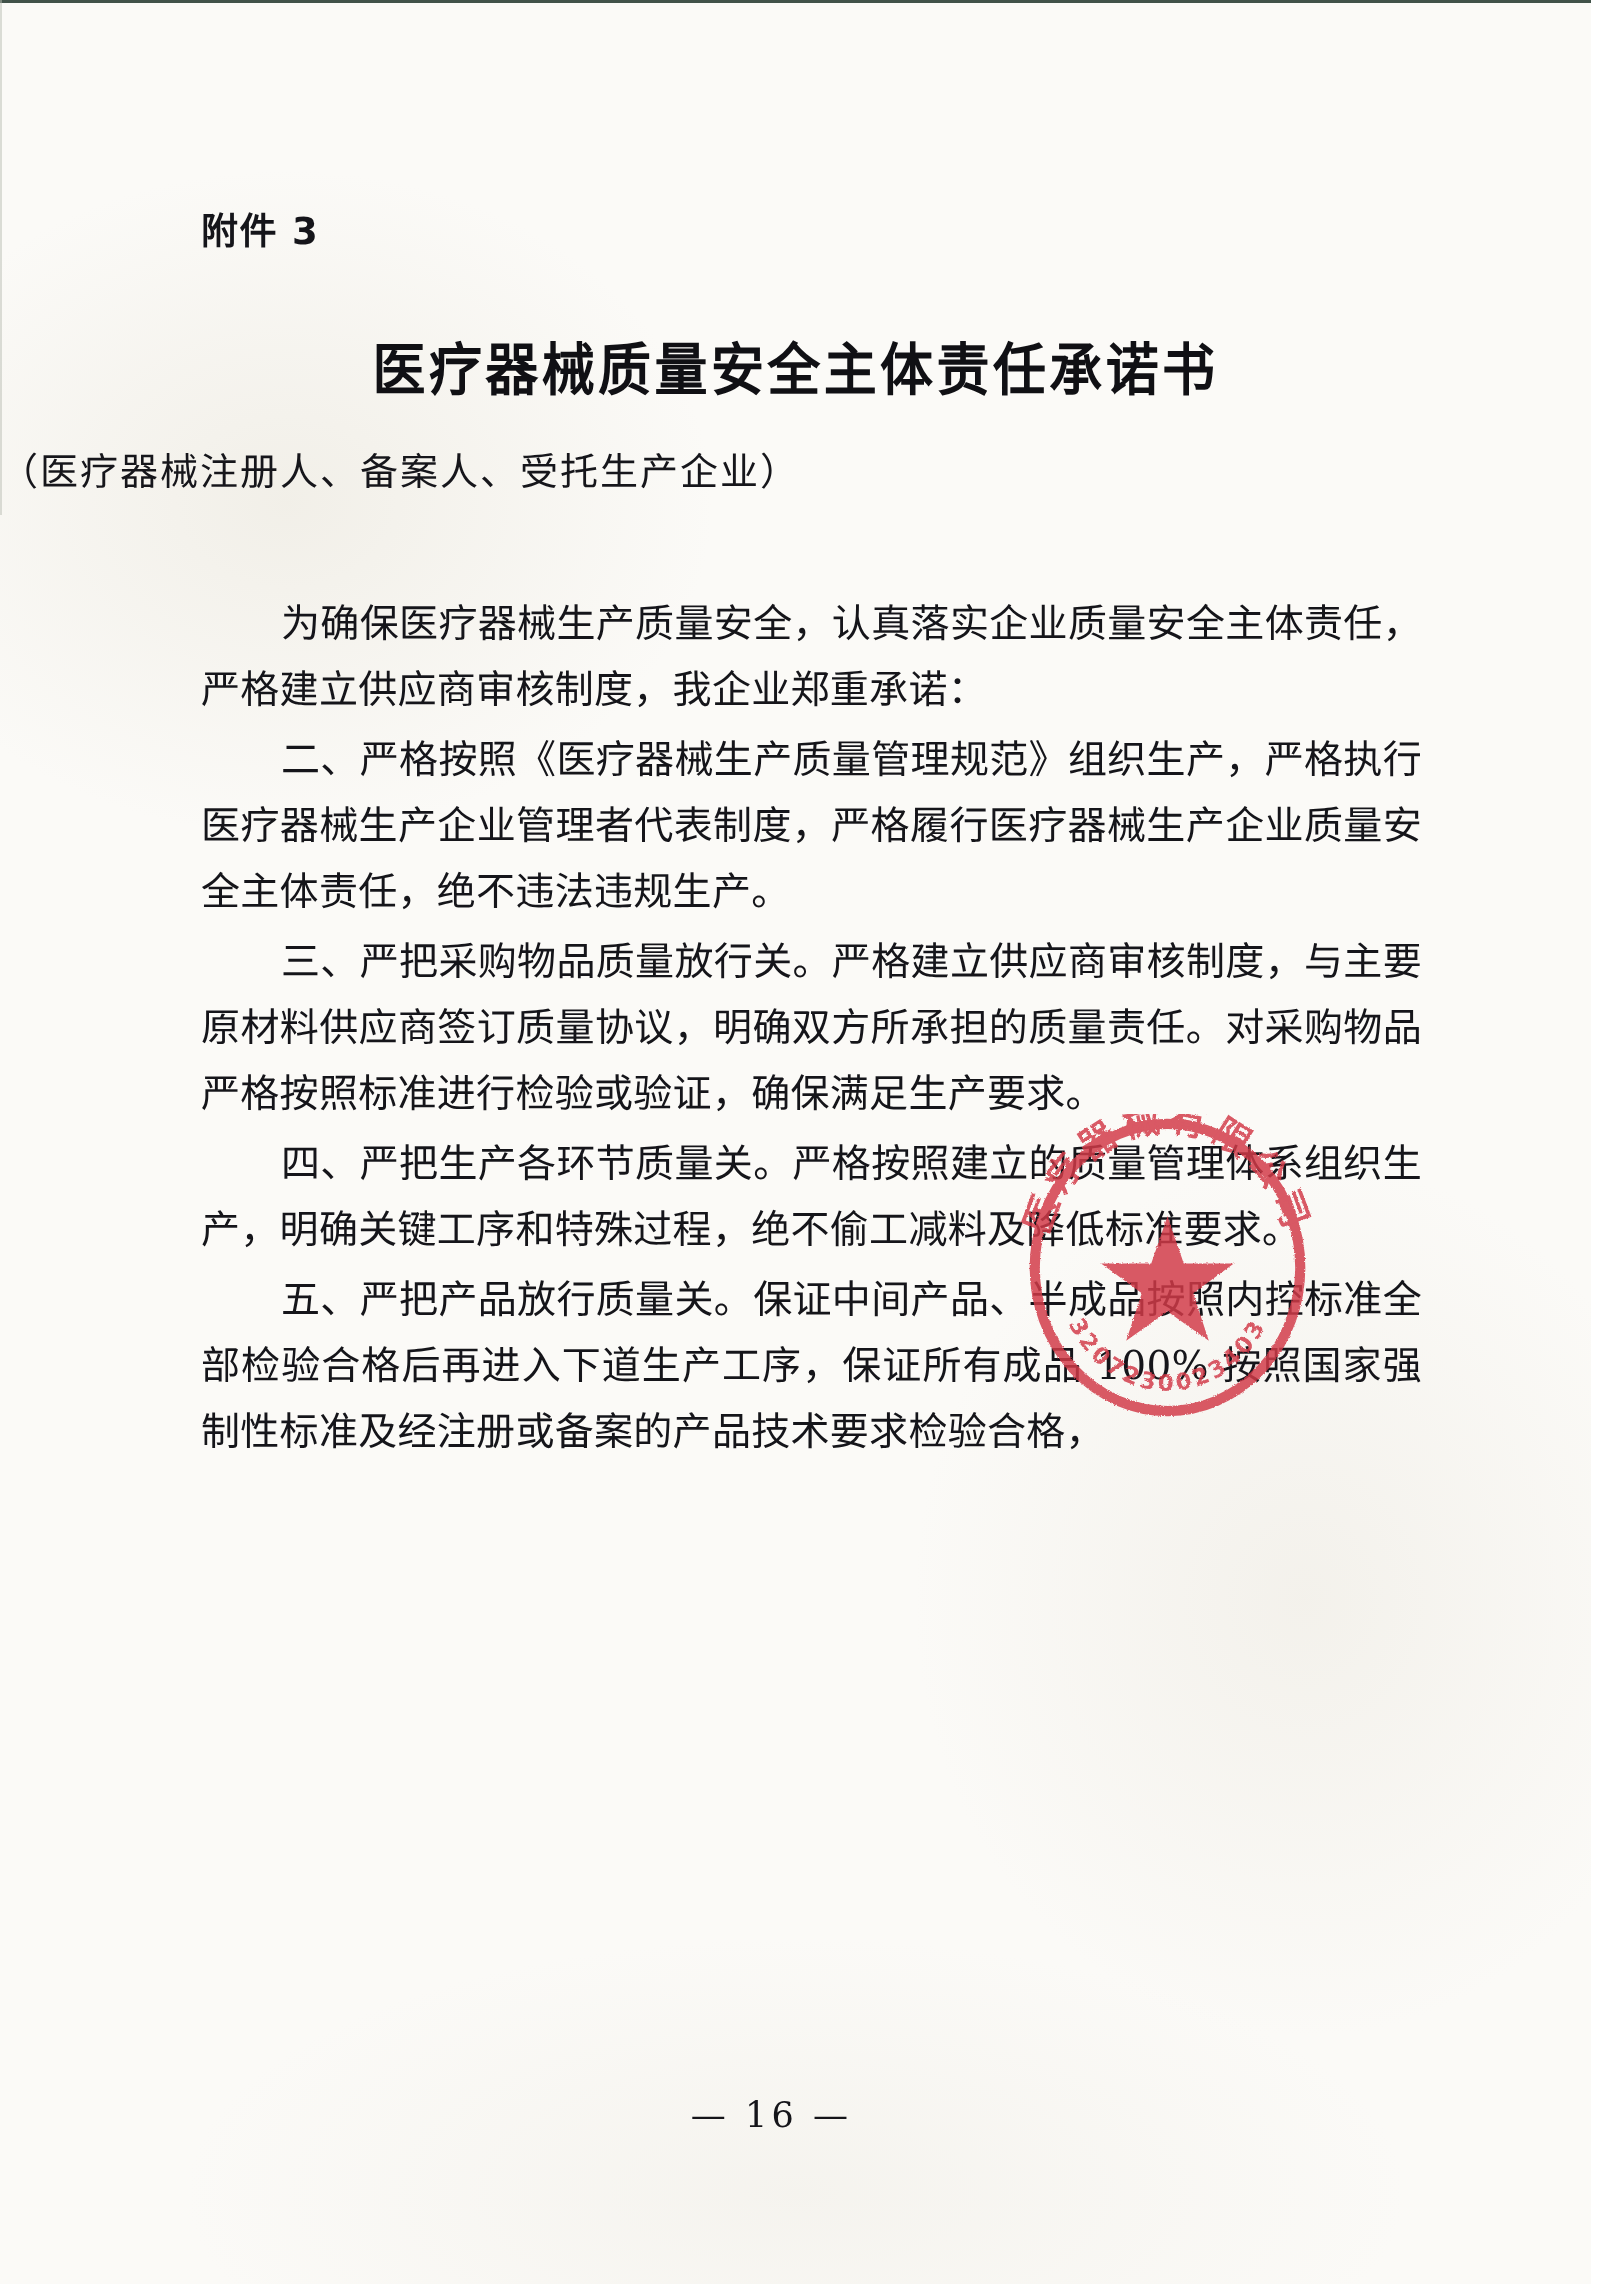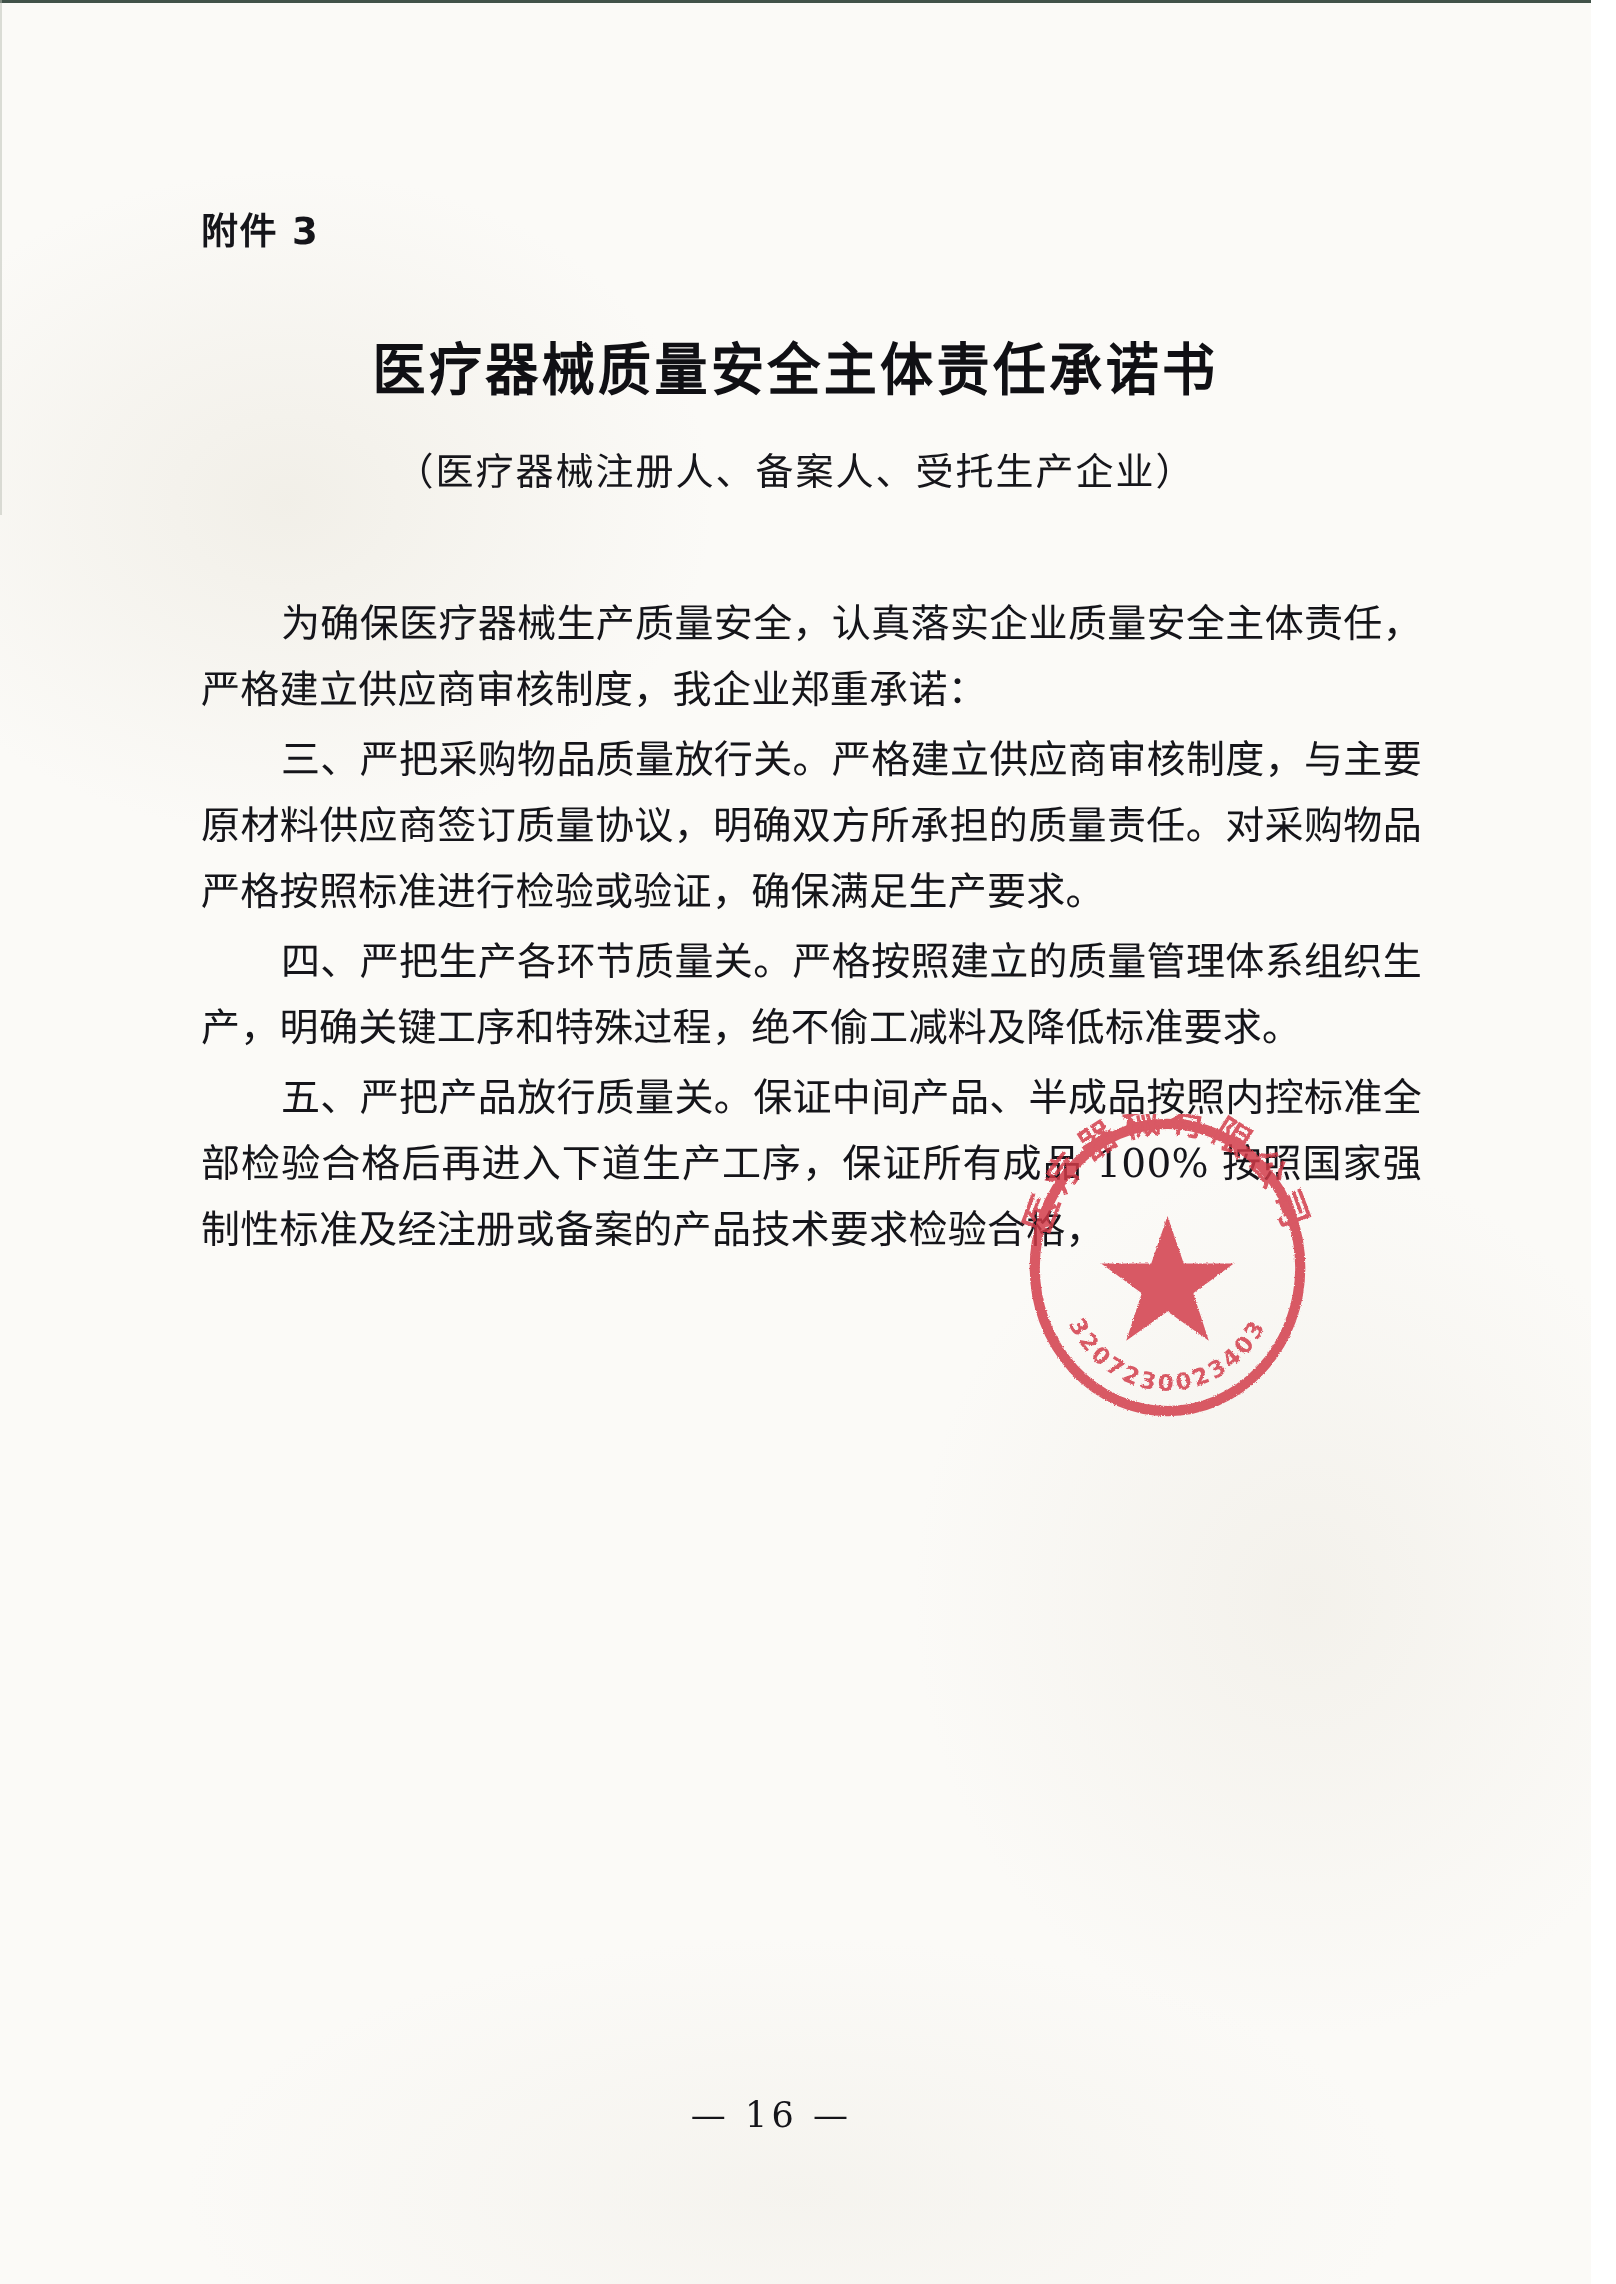--- a/index.html
+++ b/index.html
@@ -65,21 +65,20 @@
     color: #101014;
     white-space: nowrap;
     transform: scaleY(1.08);
     transform-origin: center top;
   }
 
   #doc-subtitle {
     position: absolute;
     left: 0; right: 0;
     top: 441px;
-    text-align: center;
     font-size: 38px;
     letter-spacing: 2px;
     color: #16161b;
     white-space: nowrap;
     font-family: "DejaVu Serif", "Liberation Serif", serif;
   }
 
   
   #body-text {
     position: absolute;
@@ -135,20 +134,21 @@
   <div id="scan-left-edge"></div>
 
   <div id="attachment-label">附件 3</div>
 
   <div id="doc-title">医疗器械质量安全主体责任承诺书</div>
 
   <div id="doc-subtitle">（医疗器械注册人、备案人、受托生产企业）</div>
 
   <div id="body-text">
     <p class="para">为确保医疗器械生产质量安全，认真落实企业质量安全主体责任，严格建立供应商审核制度，我企业郑重承诺：</p>
+    <p class="para">二、严格按照《医疗器械生产质量管理规范》组织生产，严格执行医疗器械生产企业管理者代表制度，严格履行医疗器械生产企业质量安全主体责任，绝不违法违规生产。</p>
     <p class="para">三、严把采购物品质量放行关。严格建立供应商审核制度，与主要原材料供应商签订质量协议，明确双方所承担的质量责任。对采购物品严格按照标准进行检验或验证，确保满足生产要求。</p>
     <p class="para">四、严把生产各环节质量关。严格按照建立的质量管理体系组织生产，明确关键工序和特殊过程，绝不偷工减料及降低标准要求。</p>
     <p class="para">五、严把产品放行质量关。保证中间产品、半成品按照内控标准全部检验合格后再进入下道生产工序，保证所有成品 100% 按照国家强制性标准及经注册或备案的产品技术要求检验合格，</p>
   </div>
 
   <div id="official-seal">
     <svg viewBox="0 0 468 452" xmlns="http://www.w3.org/2000/svg">
       <defs>
         <path id="sealArcTop" d="M 54 226 A 180 200 0 0 1 414 226" fill="none"></path>
         <path id="sealArcBottom" d="M 70 226 A 164 182 0 0 0 398 226" fill="none"></path>

